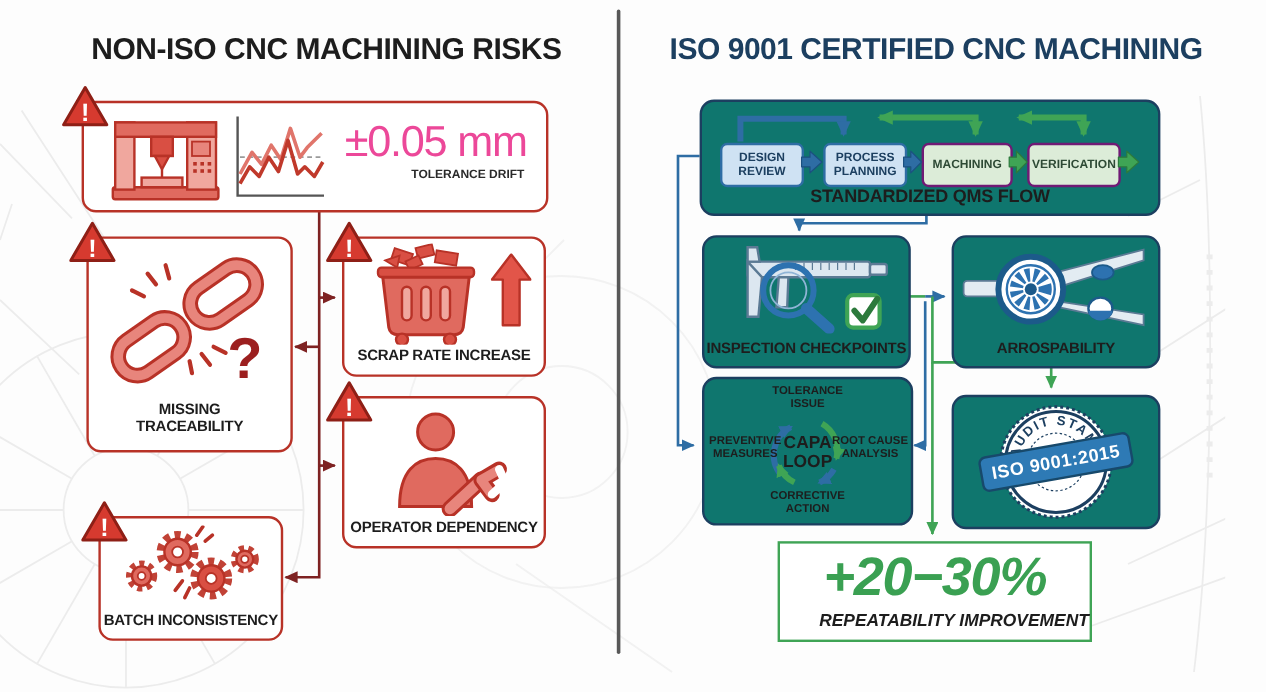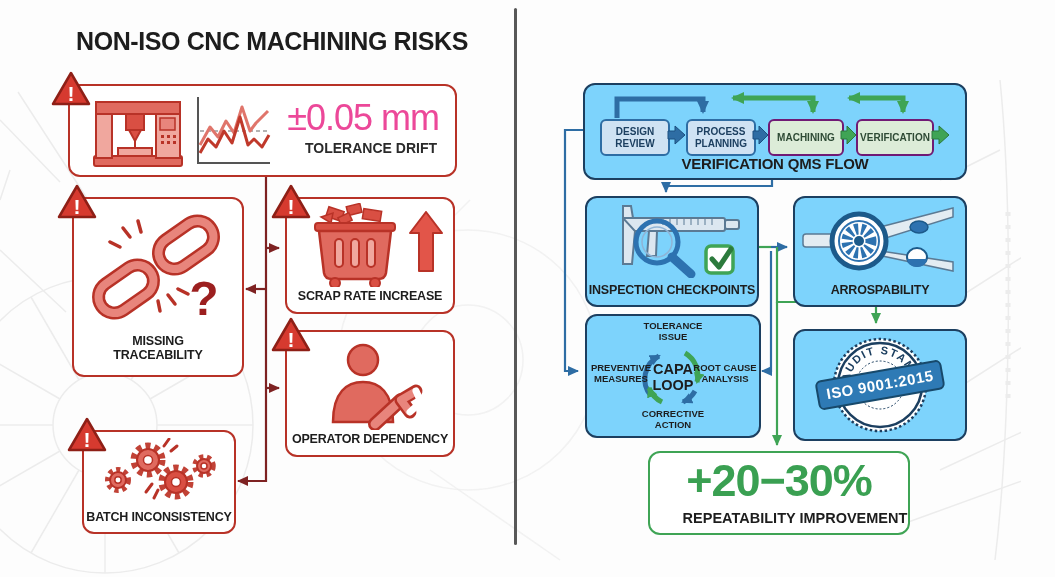--- a/index.html
+++ b/index.html
@@ -7,27 +7,27 @@
           font-family:"Liberation Sans","DejaVu Sans",sans-serif;}
   svg{display:block;}
   .abs{position:absolute;}
   
   .panel-title{position:absolute;font-weight:bold;font-size:25px;letter-spacing:-0.4px;white-space:nowrap;}
   #title-left{left:76px;top:27px;color:#1d1d1d;}
   #title-right{left:558px;top:27px;color:#1c3f60;}
   #divider{position:absolute;left:514px;top:8px;width:3px;height:537px;background:#585858;border-radius:2px;}
   
   .rbox{position:absolute;background:#fff;border:2.5px solid #b83227;border-radius:12px;z-index:2;}
-  .bbox{position:absolute;background:#7dd3fc;border:2.5px solid #1c3f60;border-radius:12px;z-index:2;}
-  .gbox{position:absolute;background:#fff;border:2.5px solid #3fa455;border-radius:12px;z-index:2;}
+  .bbox{position:absolute;background:#0f766e;border:2.5px solid #1c3f60;border-radius:12px;z-index:2;}
+  .gbox{position:absolute;background:#fff;border:2.5px solid #3fa455;border-radius:0;z-index:2;font-style:italic;}
   .box-label{position:absolute;left:0;right:0;bottom:9px;text-align:center;font-weight:bold;
              font-size:12.5px;line-height:1.12;letter-spacing:-0.2px;color:#1d1d1d;}
   
   #tol-value{position:absolute;right:16px;top:11px;font-weight:normal;font-size:36px;color:#ec4899;letter-spacing:-1px;}
-  #tol-label{position:absolute;right:18px;top:54px;font-weight:bold;font-size:14px;color:#2a2a2a;}
+  #tol-label{position:absolute;right:18px;top:54px;font-weight:bold;font-size:10px;color:#2a2a2a;}
   
   .warn{position:absolute;width:42px;height:38px;z-index:3;}
   .warn text{font-weight:bold;font-size:21px;fill:#fff;}
   
   .step{position:absolute;top:34px;height:33px;border-radius:6px;display:flex;align-items:center;
         justify-content:center;text-align:center;font-weight:bold;font-size:10px;line-height:1.12;z-index:3;}
   .step.blue{background:#cfe2f3;border:2px solid #2e6da4;color:#1c3f60;}
   .step.green{background:#dcecd8;border:2px solid #701a75;color:#2e4a35;text-align:center;}
   #qms-caption{position:absolute;left:0;right:0;bottom:6px;text-align:center;font-weight:bold;
                font-size:15px;color:#1d1d1d;letter-spacing:-0.2px;}
@@ -244,20 +244,21 @@
     </svg>
     <div class="box-label" style="bottom:8px;">BATCH INCONSISTENCY</div>
   </div>
   <svg class="warn" style="left:66px;top:416px;" viewBox="0 0 42 38">
     <path d="M21,3 L39,34 L3,34 Z" fill="#d63a2f" stroke="#8e1f16" stroke-width="2.5" stroke-linejoin="round"></path>
     <text x="21" y="31" text-anchor="middle">!</text>
   </svg>
 
   <div id="divider"></div>
 
+  <div class="panel-title" id="title-right">ISO 9001 CERTIFIED CNC MACHINING</div>
 
   <div class="bbox" style="left:583px;top:83px;width:380px;height:93px;">
     <div class="step blue" style="left:15px;width:66px;">DESIGN REVIEW</div>
     <div class="step blue" style="left:101px;width:66px;">PROCESS PLANNING</div>
     <div class="step green" style="left:183px;width:72px;">MACHINING</div>
     <div class="step green" style="left:271px;width:74px;">VERIFICATION</div>
     <svg class="abs layer3" style="left:0;top:0;overflow:visible;" width="380" height="93">
       <defs>
         <marker id="qB" markerUnits="userSpaceOnUse" markerWidth="16" markerHeight="16" refX="11" refY="6" orient="auto-start-reverse">
           <path d="M0,0 L13,6 L0,12 Z" fill="#2e6da4"></path>
@@ -269,21 +270,21 @@
       <path d="M32,33 V14 H118 V27" fill="none" stroke="#2e6da4" stroke-width="5" marker-end="url(#qB)"></path>
       <path d="M148,13 H228 V27" fill="none" stroke="#3fa455" stroke-width="5" marker-start="url(#qG)" marker-end="url(#qG)"></path>
       <path d="M264,13 H318 V27" fill="none" stroke="#3fa455" stroke-width="5" marker-start="url(#qG)" marker-end="url(#qG)"></path>
       <g stroke-linejoin="round">
         <polygon points="83,46 90,46 90,41 100,50 90,59 90,54 83,54" fill="#2e6da4" stroke="#1c5080" stroke-width="1"></polygon>
         <polygon points="168,46 174,46 174,41 183,50 174,59 174,54 168,54" fill="#2e6da4" stroke="#1c5080" stroke-width="1"></polygon>
         <polygon points="256,46 262,46 262,41 271,50 262,59 262,54 256,54" fill="#3fa455" stroke="#2c7a3c" stroke-width="1"></polygon>
         <polygon points="347,46 354,46 354,41 364,50 354,59 354,54 347,54" fill="#3fa455" stroke="#2c7a3c" stroke-width="1"></polygon>
       </g>
     </svg>
-    <div id="qms-caption">VERIFICATION QMS FLOW</div>
+    <div id="qms-caption">STANDARDIZED QMS FLOW</div>
   </div>
 
   <div class="bbox" style="left:585px;top:196px;width:170px;height:107px;">
     <svg class="abs" style="left:6px;top:6px;" width="158" height="74" viewBox="0 0 158 74">
       <rect x="30" y="14" width="102" height="13" rx="2" fill="#dce7f0" stroke="#5b7a94" stroke-width="2"></rect>
       <g stroke="#5b7a94" stroke-width="1">
         <line x1="70" y1="15" x2="70" y2="21"></line>
           <line x1="77" y1="15" x2="77" y2="21"></line>
           <line x1="84" y1="15" x2="84" y2="21"></line>
         <line x1="91" y1="15" x2="91" y2="21"></line>

